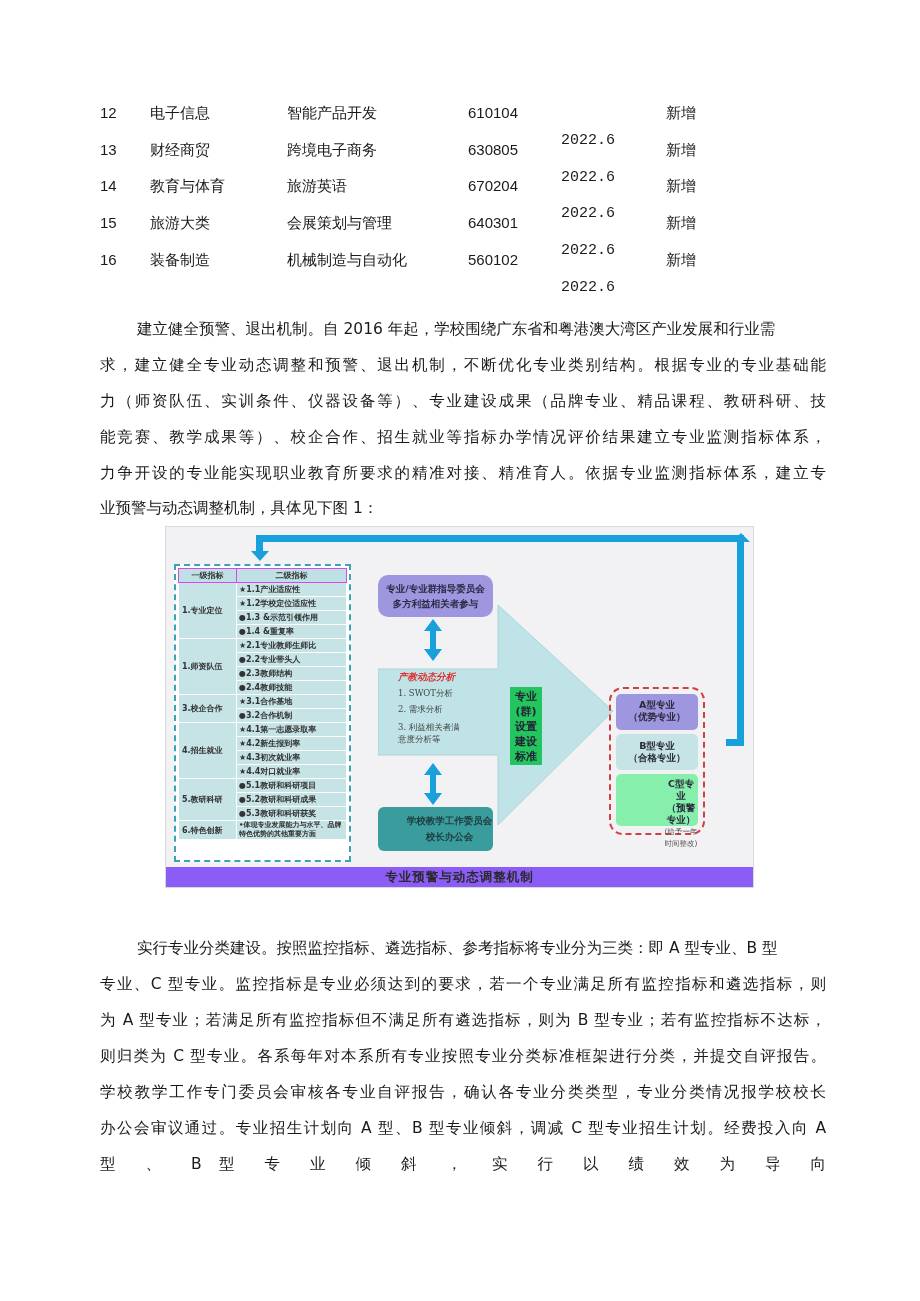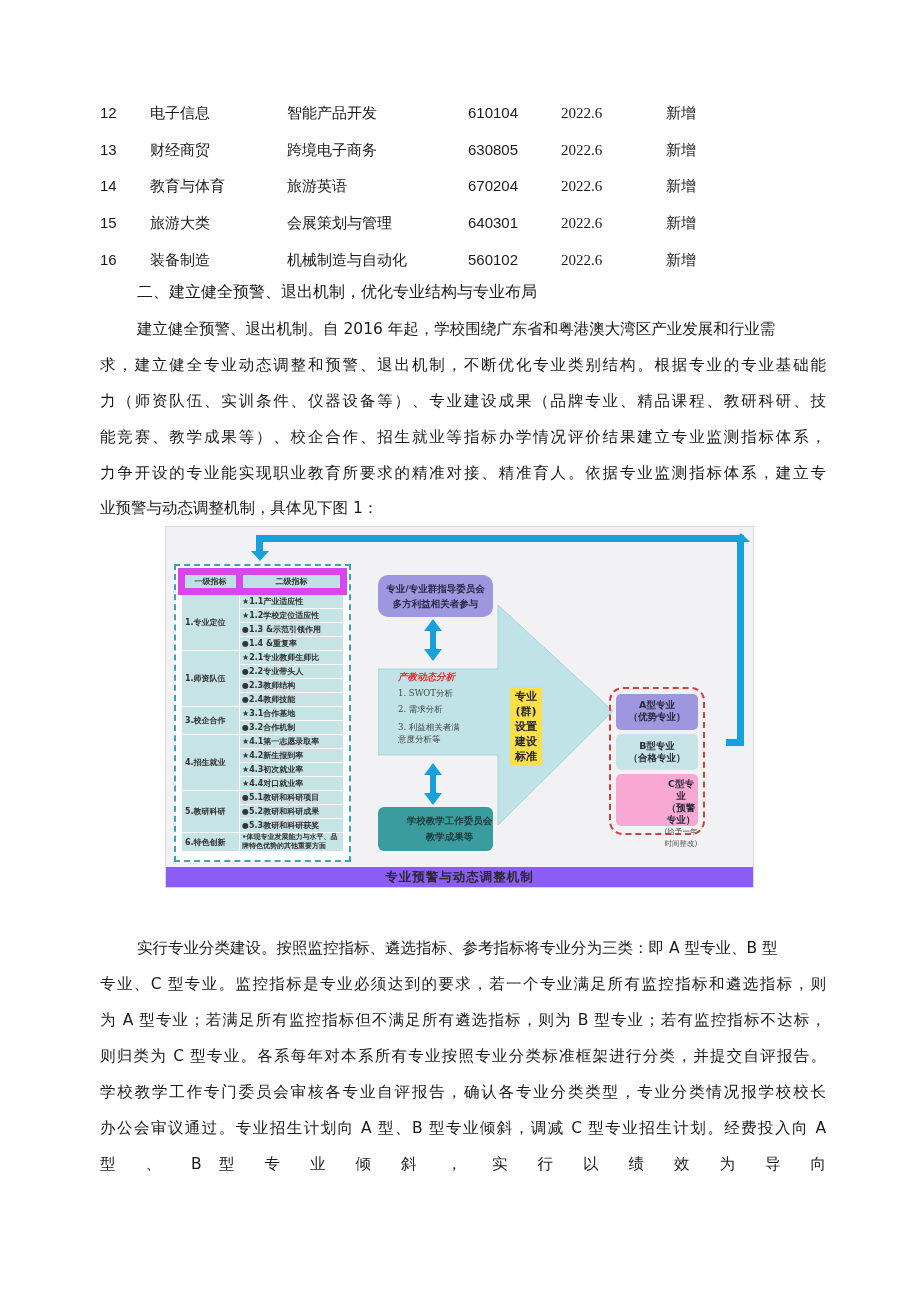--- a/index.html
+++ b/index.html
@@ -7,58 +7,58 @@
          font-family:"DejaVu Sans","Liberation Sans",sans-serif; color:#1a1a1a; }
   .page { position:absolute; left:0; top:0; width:920px; height:1044px; }
 
   
   .trow { position:absolute; left:0; width:920px; height:22px; font-size:15px; line-height:22px; }
   .trow span { position:absolute; top:0; white-space:nowrap; }
   .c-no { left:100px; font-family:"Liberation Sans",sans-serif; }
   .c-cat { left:150px; }
   .c-name { left:287px; }
   .c-code { left:468px; font-family:"Liberation Sans",sans-serif; }
-  .c-date { left:561px; font-family:Liberation Serif, serif; }
+  .c-date { left:561px; font-family:Liberation Mono, monospace;margin-top:28px; }
   .c-status { left:666px; }
 
   .para-line { position:absolute; left:100px; width:726px; font-size:15.5px; line-height:22px; white-space:nowrap; }
   .heading { position:absolute; left:137px; top:281px; font-size:16px; line-height:22px; }
   .justify { text-align:justify; text-align-last:justify; }
 
   
   .figure { position:absolute; left:165px; top:526px; width:589px; height:362px; background:#f2f2f4; border:1px solid #d8d8de; box-sizing:border-box; }
   .fig-caption-bar { position:absolute; left:0; bottom:0; width:100%; height:20px; background:#8b5cf6; text-align:center;
                      font-size:12.5px; font-weight:bold; line-height:20px; color:#2a2a2a; letter-spacing:1px; }
   .loop-top { position:absolute; left:90px; top:8px; width:488px; height:7px; background:#18a0dc; }
   .loop-right { position:absolute; left:571px; top:14px; width:7px; height:205px; background:#18a0dc; }
   .loop-right-h { position:absolute; left:560px; top:212px; width:18px; height:7px; background:#18a0dc; }
   .loop-left { position:absolute; left:90px; top:8px; width:7px; height:18px; background:#18a0dc; }
   .arrow-down { position:absolute; left:85px; top:24px; width:0; height:0; border-left:9px solid transparent; border-right:9px solid transparent; border-top:10px solid #18a0dc; }
   .arrow-up { position:absolute; left:566px; top:6px; width:0; height:0; border-left:9px solid transparent; border-right:9px solid transparent; border-bottom:9px solid #18a0dc; }
 
   .ind-table { position:absolute; left:8px; top:37px; width:177px; height:298px; border:2px dashed #3aa3b4; box-sizing:border-box; background:#ffffff; padding:2px; }
   .ind-grid { width:100%; border-collapse:collapse; font-size:8px; font-weight:bold; color:#333; }
-  .ind-grid th { background:#bfe0e4; height:10px; font-weight:bold; font-size:8px; border:7px solid #d946ef; }
+  .ind-grid th { background:#bfe0e4; height:10px; font-weight:bold; font-size:8px; border:1px solid #d946ef; }
   .ind-grid td { background:#c6e3e6; border:1px solid #fff; height:13px; padding:0 2px; white-space:nowrap; }
   .ind-grid td.l1 { width:52px; text-align:left; padding-left:3px; }
 
   .box-top { position:absolute; left:212px; top:48px; width:115px; height:42px; background:#9e96df; border-radius:10px; text-align:center;
              font-size:9.5px; font-weight:bold; color:#2a2a44; line-height:15px; padding-top:6px; box-sizing:border-box; }
   .box-bottom { position:absolute; left:212px; top:280px; width:115px; height:44px; background:#3b9c9e; border-radius:6px; text-align:center;
              font-size:9.5px; font-weight:bold; color:#1d3d3e; line-height:16px; padding-top:6px; box-sizing:border-box;padding-left:28px; }
   .dbl-arrow { position:absolute; left:258px; width:18px; height:42px; }
   .big-arrow { position:absolute; left:212px; top:78px; width:235px; height:220px; }
   .analysis { position:absolute; left:232px; top:142px; font-family:"DejaVu Serif",serif; font-size:8.5px; color:#444; line-height:16px; }
   .analysis .title { color:#e03030; font-weight:bold; font-style:italic; font-size:9.5px; }
-  .std-box { position:absolute; left:344px; top:160px; width:32px; height:78px; background:#fde047; font-size:11px; font-weight:bold; color:#223; text-align:center; line-height:15px; padding-top:2px; box-sizing:border-box; }
+  .std-box { position:absolute; left:344px; top:160px; width:32px; height:78px; background:#22c55e; font-size:11px; font-weight:bold; color:#223; text-align:center; line-height:15px; padding-top:2px; box-sizing:border-box; }
   .types-wrap { position:absolute; left:443px; top:160px; width:96px; height:148px; border:2px dashed #d04040; border-radius:14px; box-sizing:border-box; }
   .type-box { position:absolute; left:5px; width:82px; border-radius:5px; text-align:center; font-size:9.5px; font-weight:bold; color:#2a2a3a; line-height:12px; }
   .type-a { top:5px; height:36px; background:#9e96df; padding-top:5px; box-sizing:border-box; }
   .type-b { top:45px; height:36px; background:#c6e3e6; padding-top:6px; box-sizing:border-box; }
-  .type-c { top:85px; height:52px; background:#f9a8d4; padding-top:4px; box-sizing:border-box;padding-left:48px; }
+  .type-c { top:85px; height:52px; background:#86efac; padding-top:4px; box-sizing:border-box;padding-left:48px; }
   .type-c .note { font-size:7.5px; font-weight:normal; color:#555; }
 
   .figcap { position:absolute; left:0; width:920px; top:904px; text-align:center; font-size:15px; line-height:20px; }
 </style>
 </head>
 <body>
 
 <div class="page">
 
   <div id="table-rows">
@@ -97,21 +97,20 @@
       <div class="trow" style="top: 249px;">
         <span class="c-no">16</span>
         <span class="c-cat">装备制造</span>
         <span class="c-name">机械制造与自动化</span>
         <span class="c-code">560102</span>
         <span class="c-date">2022.6</span>
         <span class="c-status">新增</span>
       </div>
     </div>
 
-  <div class="heading">二、建立健全预警、退出机制，优化专业结构与专业布局</div>
 
   <div>
     <div class="para-line" style="top:318px; left:137px; width:689px;">建立健全预警、退出机制。自 2016 年起，学校围绕广东省和粤港澳大湾区产业发展和行业需</div>
     <div class="para-line justify" style="top:354px;">求，建立健全专业动态调整和预警、退出机制，不断优化专业类别结构。根据专业的专业基础能</div>
     <div class="para-line justify" style="top:390px;">力（师资队伍、实训条件、仪器设备等）、专业建设成果（品牌专业、精品课程、教研科研、技</div>
     <div class="para-line justify" style="top:426px;">能竞赛、教学成果等）、校企合作、招生就业等指标办学情况评价结果建立专业监测指标体系，</div>
     <div class="para-line justify" style="top:462px;">力争开设的专业能实现职业教育所要求的精准对接、精准育人。依据专业监测指标体系，建立专</div>
     <div class="para-line" style="top:497px;">业预警与动态调整机制，具体见下图 1：</div>
   </div>
 
@@ -223,21 +222,21 @@
     <div class="std-box">
       <div>专业</div>
       <div>(群)</div>
       <div>设置</div>
       <div>建设</div>
       <div>标准</div>
     </div>
 
     <div class="box-bottom">
       <div>学校教学工作委员会</div>
-      <div>教学成果等</div>
+      <div>校长办公会</div>
     </div>
 
     <div class="types-wrap">
       <div class="type-box type-a">
         <div>A型专业</div>
         <div>（优势专业）</div>
       </div>
       <div class="type-box type-b">
         <div>B型专业</div>
         <div>（合格专业）</div>

